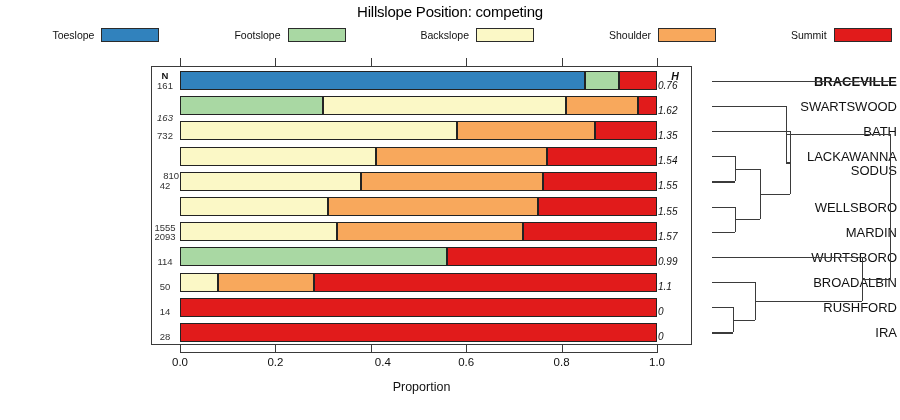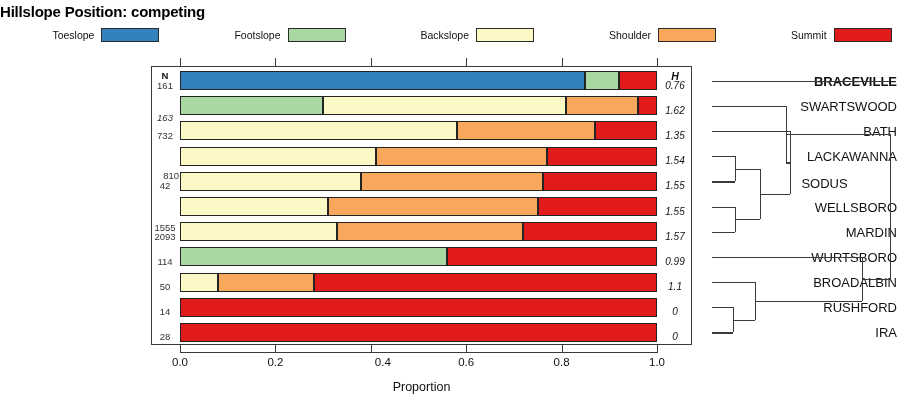--- a/index.html
+++ b/index.html
@@ -6,21 +6,21 @@
   body{
     width:900px;height:420px;background:#ffffff;
     font-family:"Liberation Sans", sans-serif;
     color:#000;overflow:hidden;position:relative;
   }
   #root{position:absolute;left:0;top:0;width:900px;height:420px;}
 
   
   .title{
     position:absolute;left:0;top:3px;width:900px;
-    text-align:left;font-size:15px;font-weight:bold;
+    text-align:center;font-size:15px;font-weight:normal;
     letter-spacing:-0.2px;
   }
 
   
   .legend{
     position:absolute;left:0;top:26px;width:900px;height:18px;
     display:flex;justify-content:center;align-items:center;
   }
   .legend-item{display:flex;align-items:center;}
   .legend-label{font-size:10.5px;color:#111;white-space:nowrap;margin-left:44px;}
@@ -63,21 +63,21 @@
   .rowname.bold{font-weight:bold;font-size:13px;}
   .nval{
     position:absolute;left:151px;width:28px;text-align:center;
     font-size:9.5px;color:#333;transform:translateY(-50%);
   }
   .nhead{
     position:absolute;left:151px;width:28px;text-align:center;
     font-size:9.5px;font-weight:bold;color:#111;
   }
   .hval{
-    position:absolute;left:658px;width:34px;text-align:center;
+    position:absolute;left:658px;width:34px;text-align:left;
     font-size:10px;font-style:italic;color:#111;transform:translateY(-50%);
   }
   .hhead{
     position:absolute;left:658px;width:34px;text-align:center;
     font-size:10.5px;font-weight:bold;font-style:italic;color:#111;
   }
 
   .bar{position:absolute;height:19px;}
   .seg{
     position:absolute;top:0;height:19px;
@@ -147,21 +147,21 @@
         <div class="seg" style="left: 414.99px; width: 62.01px; background: rgb(225, 27, 27);"></div>
       </div>
       <div class="rowname" style="top: 156.136px;">LACKAWANNA</div>
       <div class="nval" style="top: 175px; text-align: right;">810</div>
       <div class="hval" style="top: 160.136px;">1.54</div>
       <div class="bar" style="left: 180px; top: 146.636px; width: 477px;">
         <div class="seg" style="left: 0px; width: 195.57px; background: rgb(251, 248, 198);"></div>
         <div class="seg" style="left: 195.57px; width: 171.72px; background: rgb(248, 168, 92);"></div>
         <div class="seg" style="left: 367.29px; width: 109.71px; background: rgb(225, 27, 27);"></div>
       </div>
-      <div class="rowname" style="top: 183px; text-align: center;">SODUS</div>
+      <div class="rowname" style="top: 170px;">SODUS</div>
       <div class="nval" style="top: 185.318px;">42</div>
       <div class="hval" style="top: 185.318px;">1.55</div>
       <div class="bar" style="left: 180px; top: 171.818px; width: 477px;">
         <div class="seg" style="left: 0px; width: 181.26px; background: rgb(251, 248, 198);"></div>
         <div class="seg" style="left: 181.26px; width: 181.26px; background: rgb(248, 168, 92);"></div>
         <div class="seg" style="left: 362.52px; width: 114.48px; background: rgb(225, 27, 27);"></div>
       </div>
       <div class="rowname" style="top: 206.5px;">WELLSBORO</div>
       <div class="nval" style="top: 227px;">1555</div>
       <div class="hval" style="top: 210.5px;">1.55</div>

